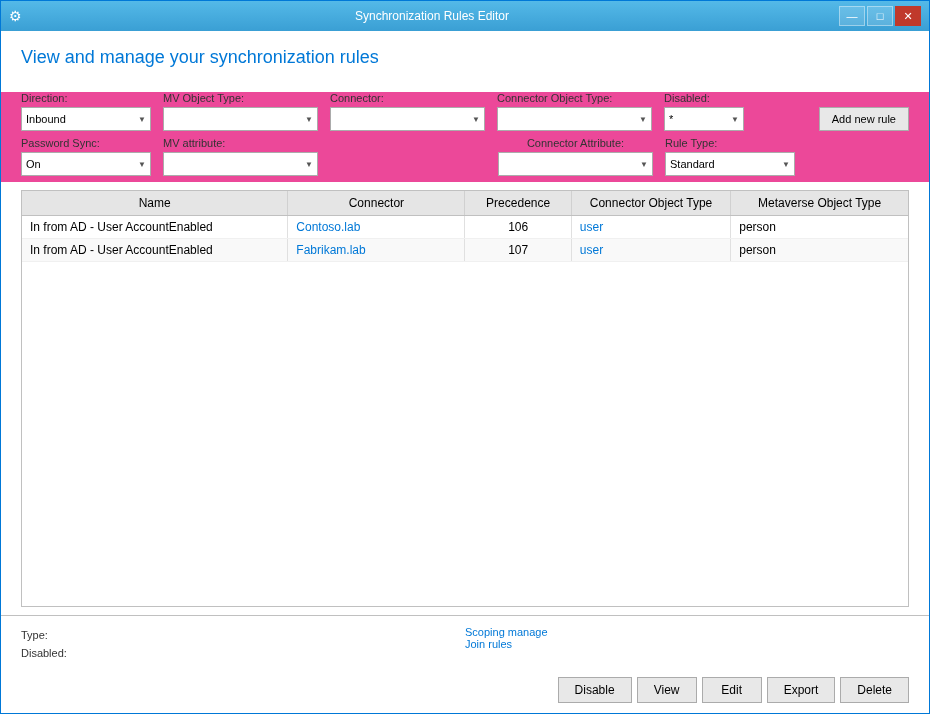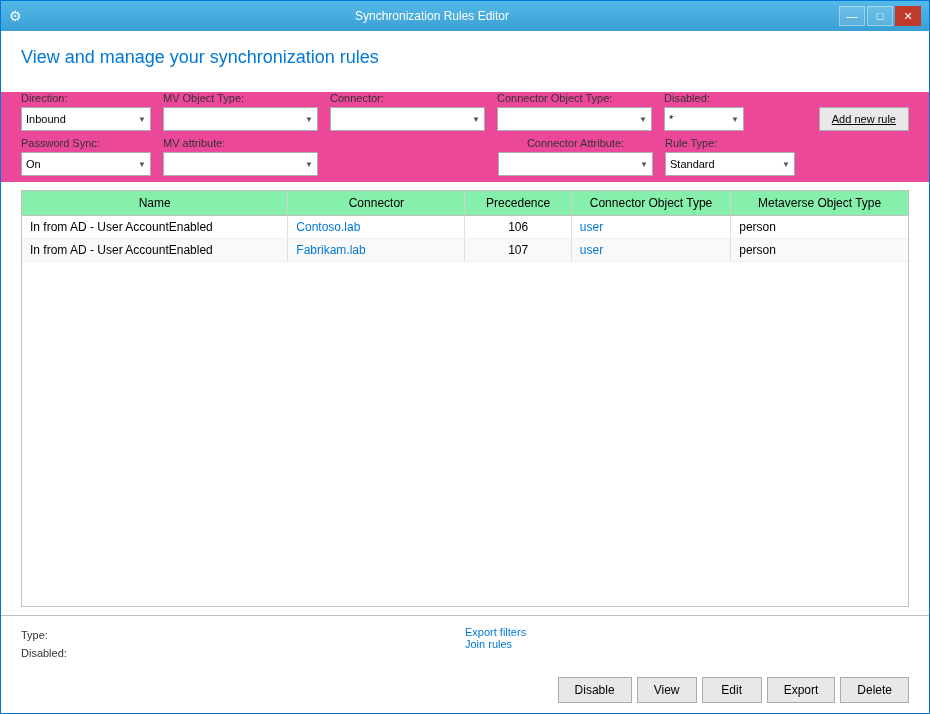--- a/index.html
+++ b/index.html
@@ -115,35 +115,34 @@
       margin-left: 4px;
     }
     .add-rule-btn {
       background: #e8e8e8;
       border: 1px solid #ababab;
       padding: 4px 12px;
       font-size: 11px;
       cursor: pointer;
       height: 24px;
       white-space: nowrap;
-      text-decoration: underline;
     }
     .table-section {
       margin: 8px 20px;
       border: 1px solid #c0c0c0;
       flex: 1;
       overflow: auto;
       min-height: 280px;
     }
     table {
       width: 100%;
       border-collapse: collapse;
     }
     thead tr {
-      background: #86efac;
+      background: #e5e5e5;
     }
     thead th {
       padding: 5px 8px;
       text-align: center;
       font-weight: 500;
       font-size: 12px;
       border-right: 1px solid #d0d0d0;
       border-bottom: 1px solid #c0c0c0;
     }
     thead th:last-child { border-right: none; }
@@ -330,21 +329,21 @@
       </table>
     </div>
 
     <div class="bottom-section">
       <div class="bottom-info">
         <div class="bottom-left">
           <div class="info-line">Type:</div>
           <div class="info-line">Disabled:</div>
         </div>
         <div class="bottom-right">
-          <div class="info-link">Export filters</div>
+          <div class="info-link">Scoping manage</div>
           <div class="info-link">Join rules</div>
         </div>
       </div>
       <div class="action-buttons">
         <button class="action-btn">Disable</button>
         <button class="action-btn">View</button>
         <button class="action-btn">Edit</button>
         <button class="action-btn">Export</button>
         <button class="action-btn">Delete</button>
       </div>

